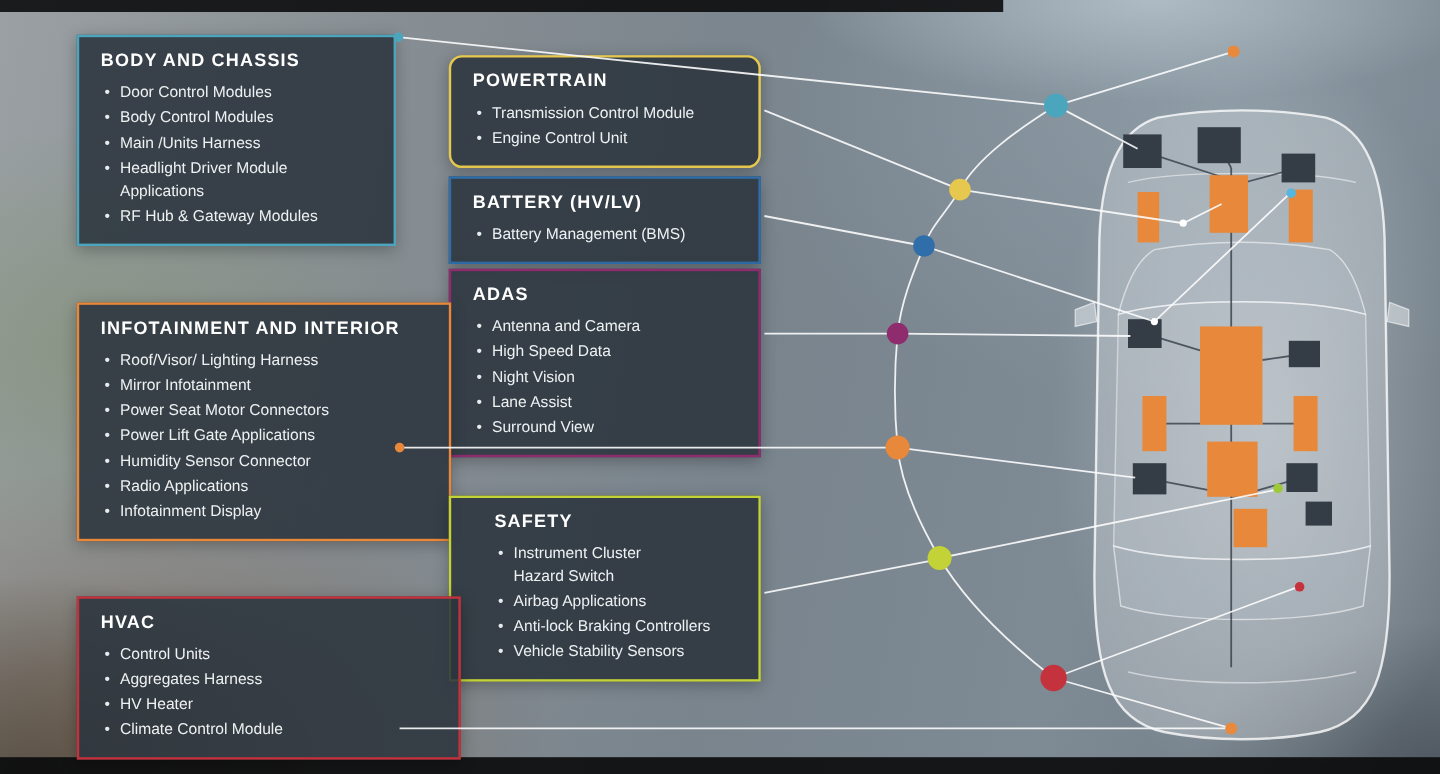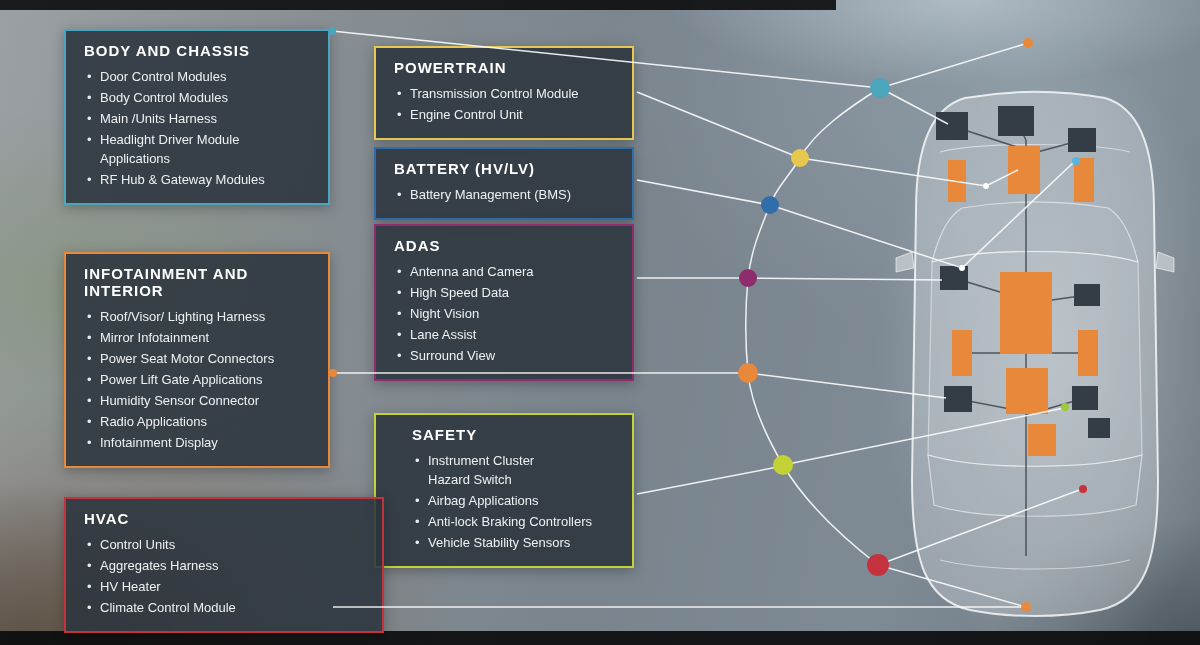--- a/index.html
+++ b/index.html
@@ -62,21 +62,21 @@
     <ul class="box-list">
       <li>Door Control Modules</li>
       <li>Body Control Modules</li>
       <li>Main /Units Harness</li>
       <li>Headlight Driver Module
 Applications</li>
       <li>RF Hub &amp; Gateway Modules</li>
     </ul>
   </div>
 
-  <div class="box" style="left: 374px; top: 46px; width: 260px; border-color: rgb(230, 200, 78);">
+  <div class="box" style="left: 374px; top: 46px; width: 260px; border-color: rgb(230, 200, 78); border-radius: 11px;">
     <div class="box-title">POWERTRAIN</div>
     <ul class="box-list">
       <li>Transmission Control Module</li>
       <li>Engine Control Unit</li>
     </ul>
   </div>
 
   <div class="box" style="left: 374px; top: 147px; width: 260px; border-color: rgb(47, 110, 169);">
     <div class="box-title">BATTERY (HV/LV)</div>
     <ul class="box-list">
@@ -88,21 +88,21 @@
     <div class="box-title">ADAS</div>
     <ul class="box-list">
       <li>Antenna and Camera</li>
       <li>High Speed Data</li>
       <li>Night Vision</li>
       <li>Lane Assist</li>
       <li>Surround View</li>
     </ul>
   </div>
 
-  <div class="box" style="left: 64px; top: 252px; width: 266px; border-color: rgb(232, 136, 59);">
+  <div class="box" style="left: 64px; top: 252px; width: 312px; border-color: rgb(232, 136, 59);">
     <div class="box-title">INFOTAINMENT AND INTERIOR</div>
     <ul class="box-list">
       <li>Roof/Visor/ Lighting Harness</li>
       <li>Mirror Infotainment</li>
       <li>Power Seat Motor Connectors</li>
       <li>Power Lift Gate Applications</li>
       <li>Humidity Sensor Connector</li>
       <li>Radio Applications</li>
       <li>Infotainment Display</li>
     </ul>

